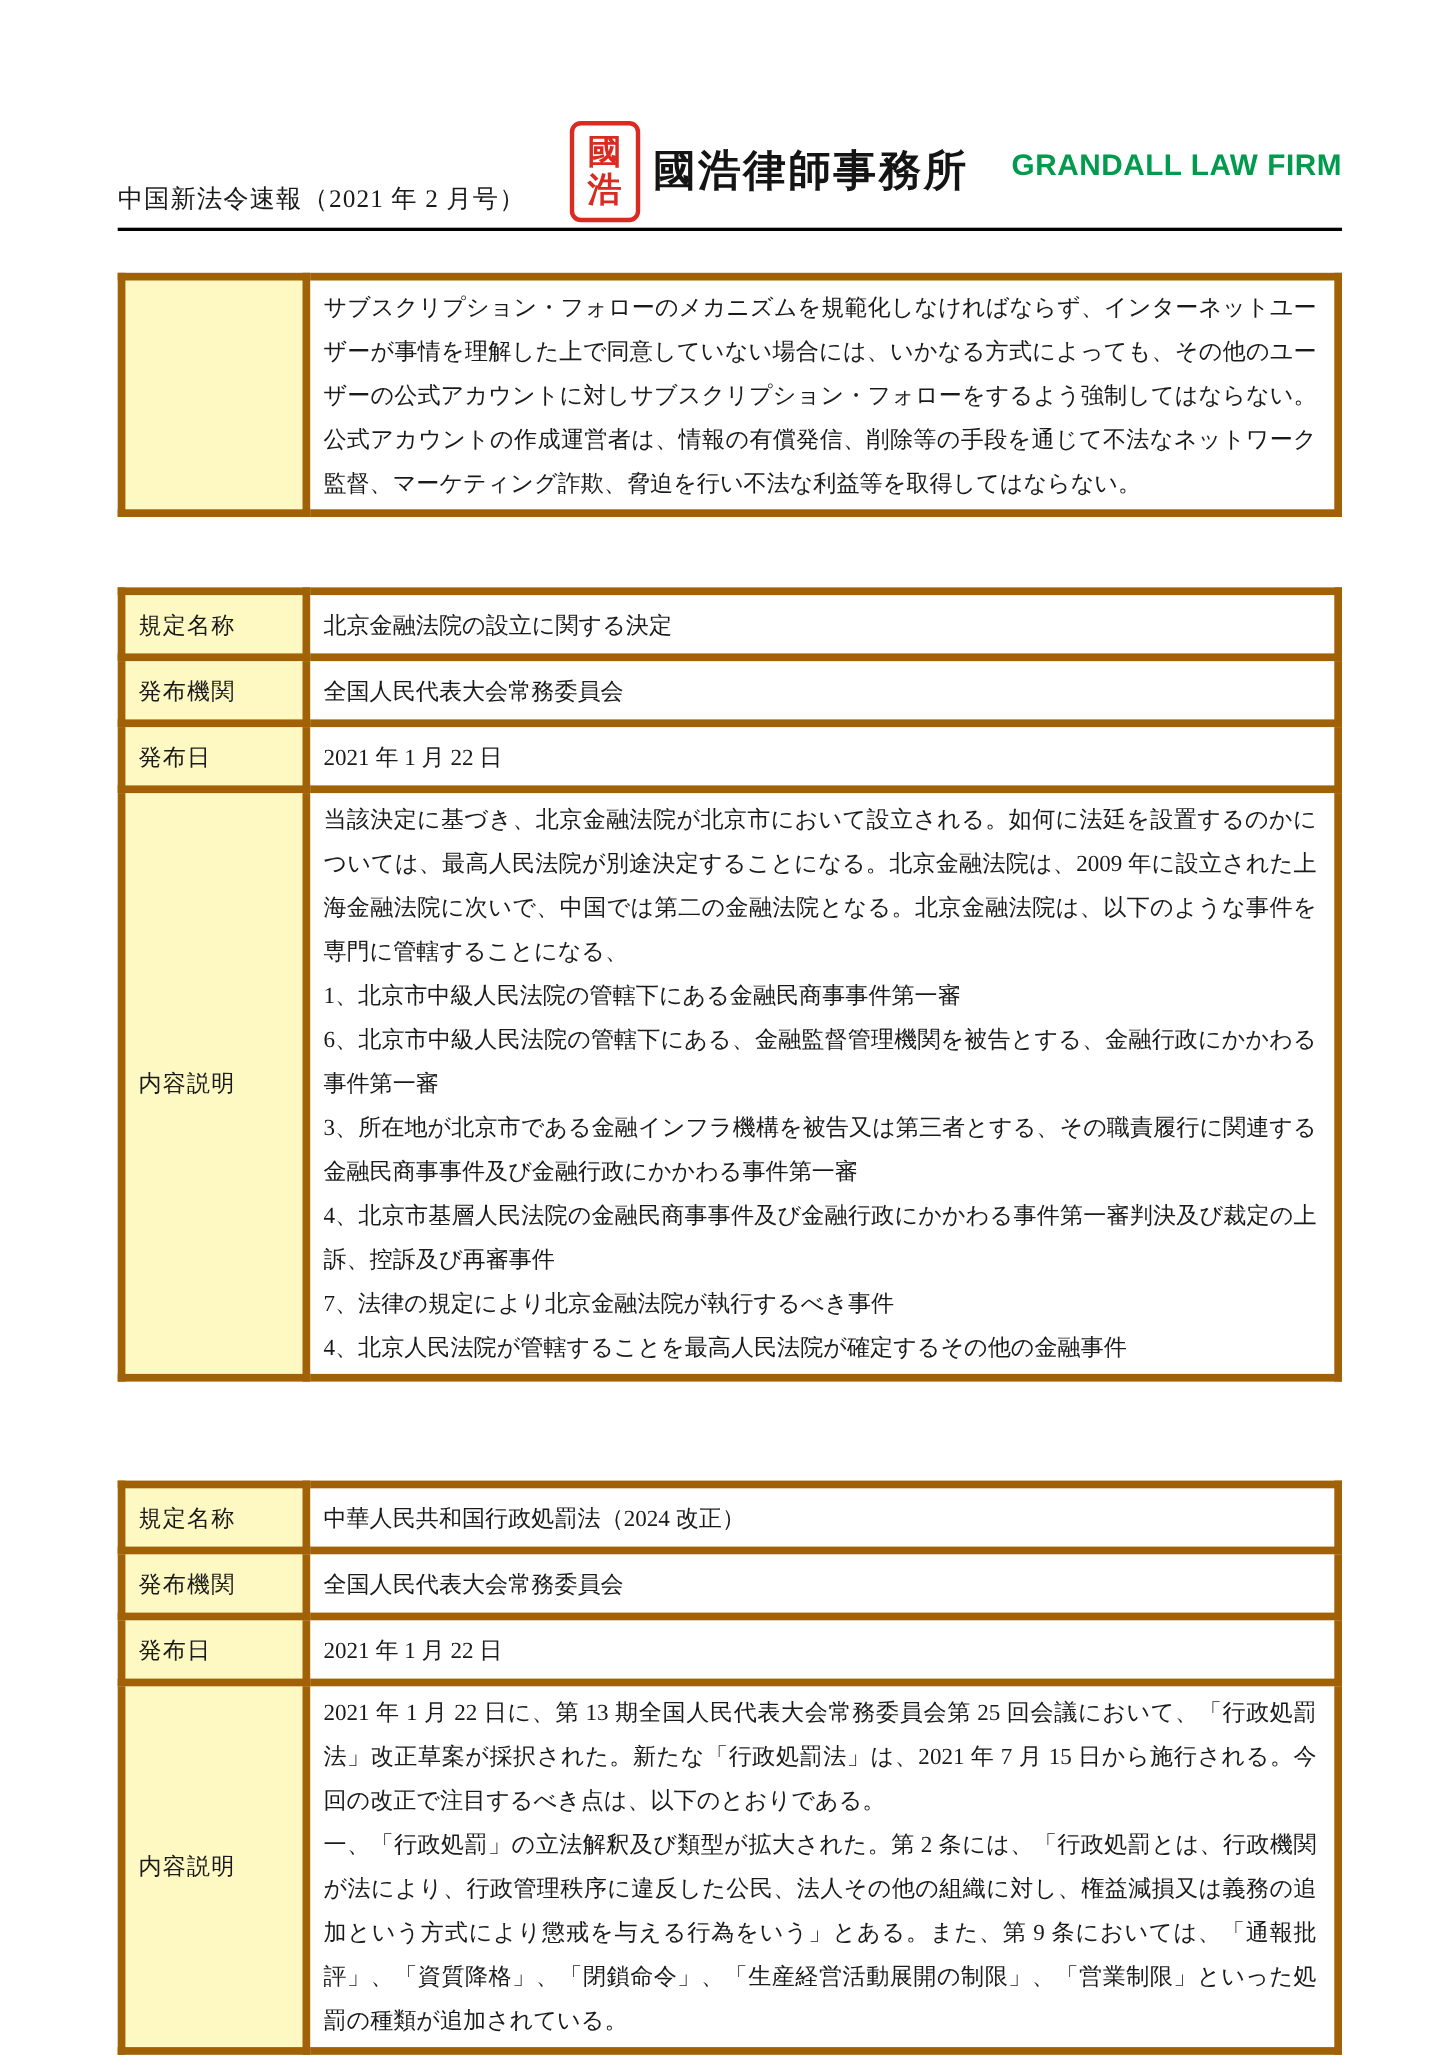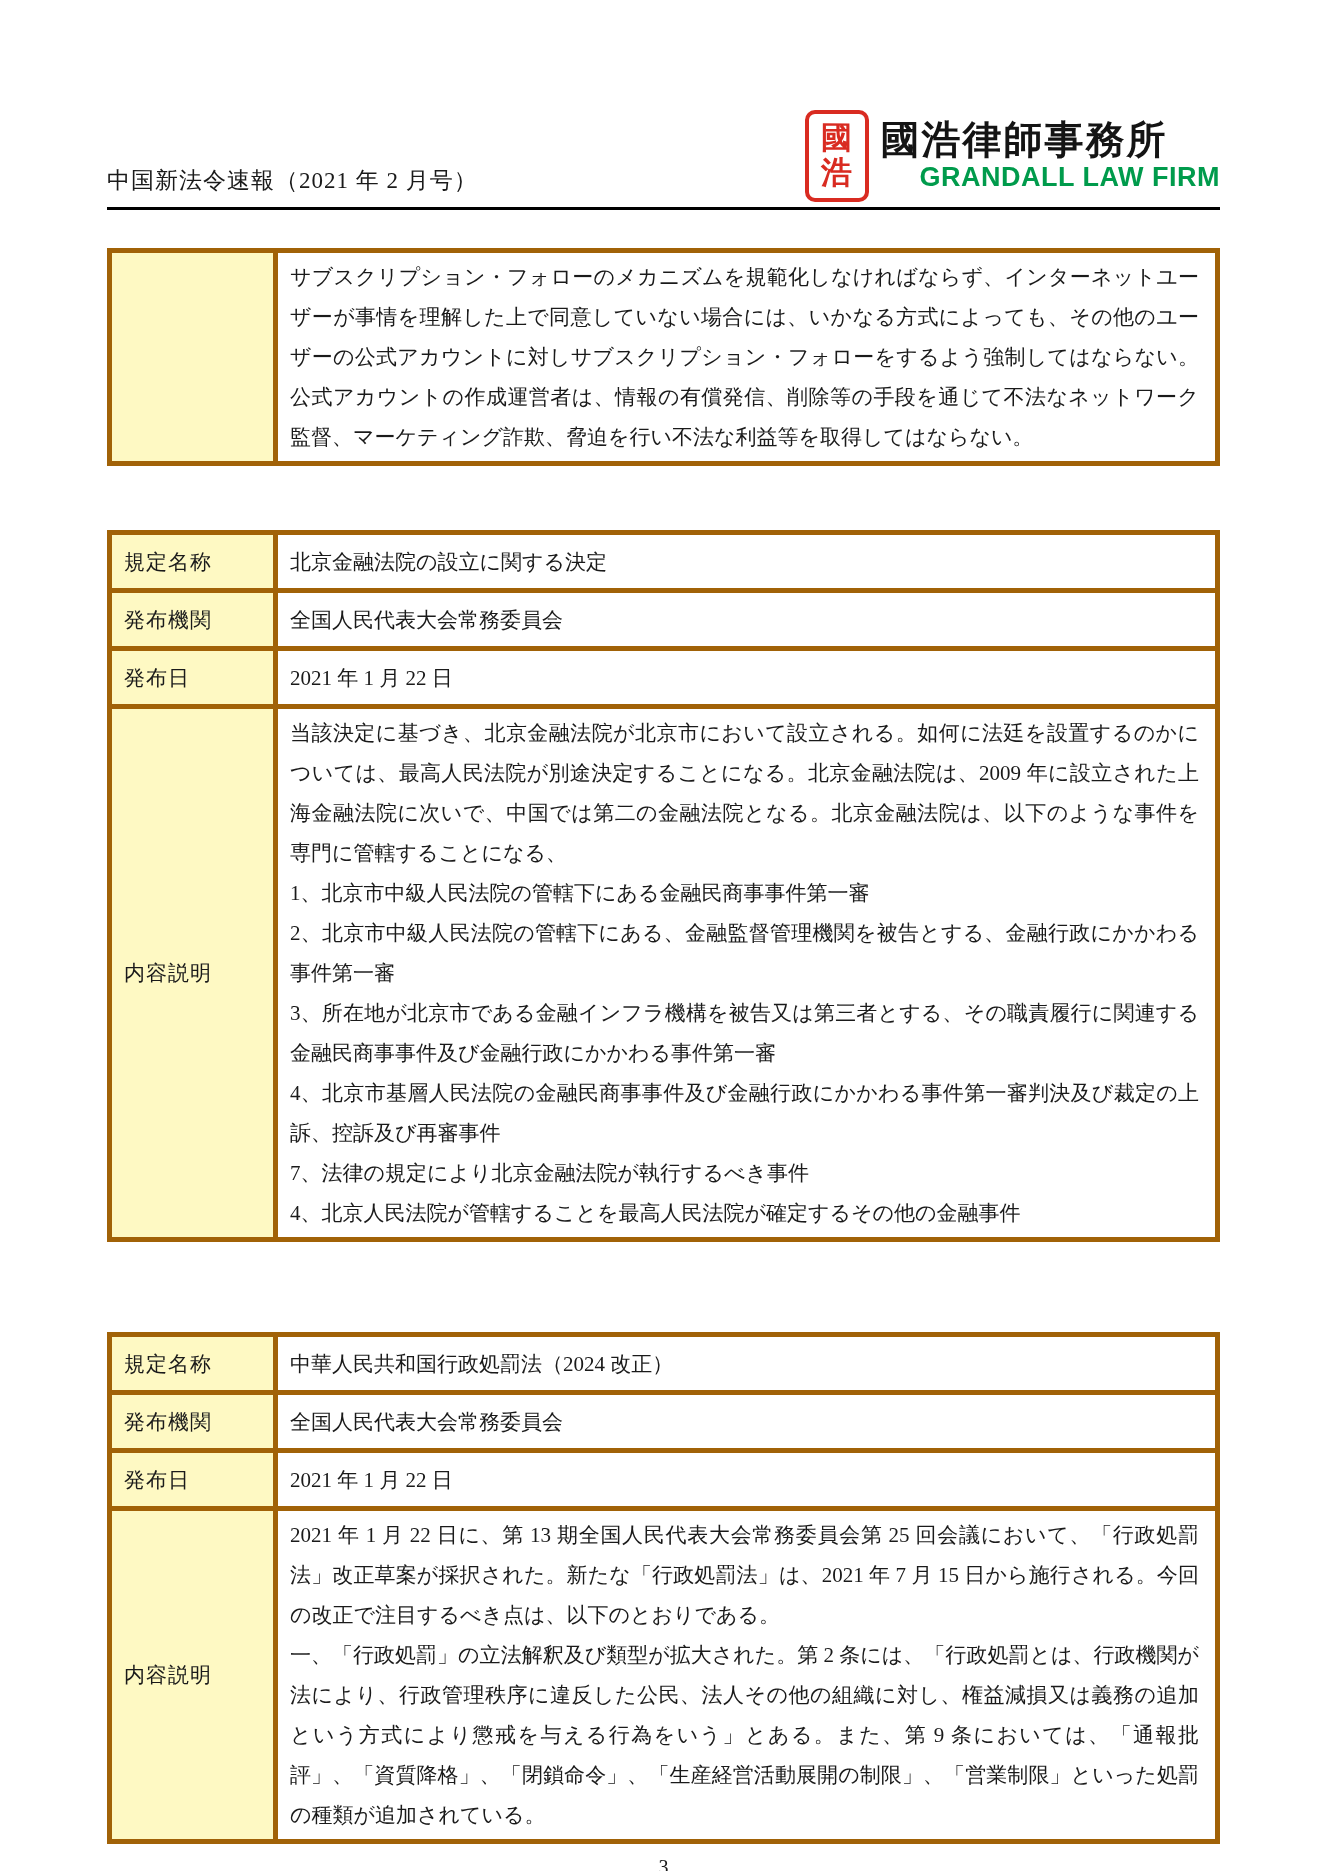--- a/index.html
+++ b/index.html
@@ -21,37 +21,37 @@
   }
   .header-title { font-size:23px; letter-spacing:1px; margin-bottom:6px; }
   .logo { display:flex; align-items:center; gap:12px; }
   .seal {
     width:56px; height:84px;
     border:4px solid #d92b21; border-radius:10px;
     color:#d92b21;
     display:flex; flex-direction:column; align-items:center; justify-content:center;
     font-size:31px; line-height:1.12; font-weight:bold;
   }
-  .logo-text { display:flex; flex-direction:column; }
+  .logo-text { display:flex; flex-direction:row; }
   .logo-cn {
     font-family:"Liberation Sans","DejaVu Sans",sans-serif;
     font-size:39px; font-weight:600; letter-spacing:2px; color:#141414; line-height:1.1;
   }
   .logo-en {
     font-family:"Liberation Sans","DejaVu Sans",sans-serif;
     font-size:27px; font-weight:700; letter-spacing:0.5px; color:#009b4c; line-height:1.15;margin-left:39px;
   }
 
   
   table.reg-table {
     width:1113px; border-collapse:collapse; table-layout:fixed;
     border:2px solid #404040;
     font-size:21px; line-height:40px;
   }
-  table.reg-table td { border:5px solid #a16207; vertical-align:middle;padding-left:12px; }
+  table.reg-table td { border:7px solid #a16207; vertical-align:middle;padding-left:12px; }
   td.label-cell {
     width:135px; background:#fef9c3; padding:2px 14px;
     letter-spacing:1px;
   }
   td.content-cell { padding:4px 16px; text-align:justify; }
   tr.field-row td { height:45px; }
   .desc-para { margin:0; }
 
   .t-continuation { margin-top:38px; }
   .t-reg1 { margin-top:64px; }
@@ -100,21 +100,21 @@
       </tr>
       <tr class="field-row">
         <td class="label-cell">発布日</td>
         <td class="content-cell">2021 年 1 月 22 日</td>
       </tr>
       <tr>
         <td class="label-cell">内容説明</td>
         <td class="content-cell">
           <p class="desc-para">当該決定に基づき、北京金融法院が北京市において設立される。如何に法廷を設置するのかについては、最高人民法院が別途決定することになる。北京金融法院は、2009 年に設立された上海金融法院に次いで、中国では第二の金融法院となる。北京金融法院は、以下のような事件を専門に管轄することになる、</p>
           <p class="desc-para">1、北京市中級人民法院の管轄下にある金融民商事事件第一審</p>
-          <p class="desc-para">2、北京市中級人民法院の管轄下にある、金融監督管理機関を被告とする、金融行政にかかわる事件第一審</p>
+          <p class="desc-para">6、北京市中級人民法院の管轄下にある、金融監督管理機関を被告とする、金融行政にかかわる事件第一審</p>
           <p class="desc-para">3、所在地が北京市である金融インフラ機構を被告又は第三者とする、その職責履行に関連する金融民商事事件及び金融行政にかかわる事件第一審</p>
           <p class="desc-para">4、北京市基層人民法院の金融民商事事件及び金融行政にかかわる事件第一審判決及び裁定の上訴、控訴及び再審事件</p>
           <p class="desc-para">7、法律の規定により北京金融法院が執行するべき事件</p>
           <p class="desc-para">4、北京人民法院が管轄することを最高人民法院が確定するその他の金融事件</p>
         </td>
       </tr>
     </tbody>
       </table>
 
     <table class="reg-table t-reg2">

